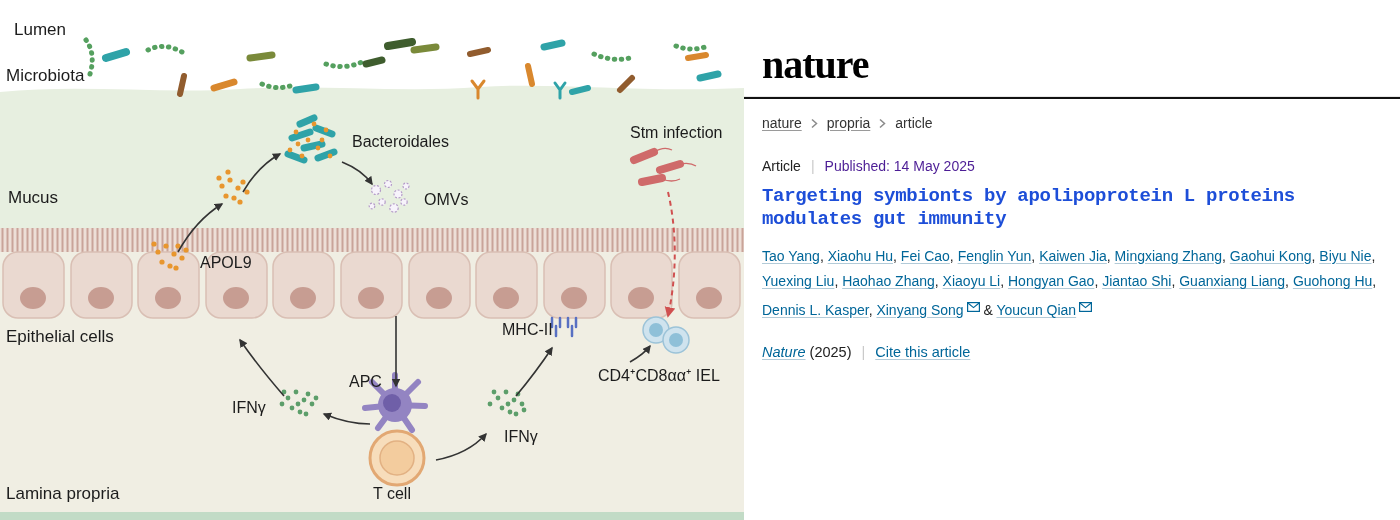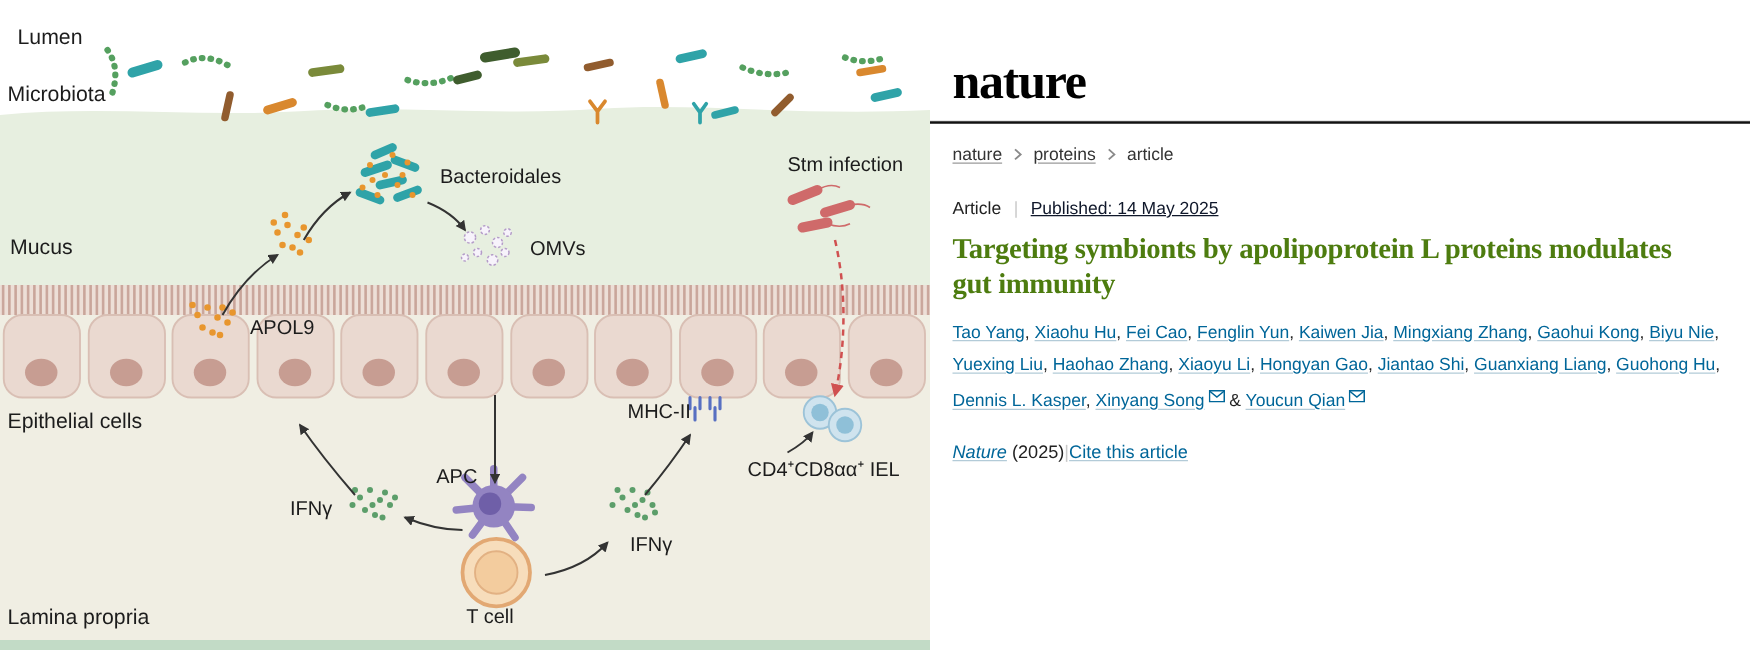--- a/index.html
+++ b/index.html
@@ -21,29 +21,29 @@
   .nav-item { display:flex; align-items:center; gap:7px; font-weight:700; font-size:14px; color:#000; cursor:pointer; }
   .header-rule { border-top:2px solid #121212; }
   .content { padding:16px 18px 0 18px; }
 
   .breadcrumb { display:flex; align-items:center; gap:9px; font-size:14px; color:#333; }
   .crumb-link { color:#333; text-decoration:underline; text-decoration-color:#9a9a9a; text-underline-offset:2px; cursor:pointer; }
   .crumb-current { color:#333; }
 
   .meta-row { margin-top:27px; font-size:14px; color:#222; display:flex; align-items:center; gap:10px; }
   .vbar { color:#c9c9c9; }
-  .published { color:#0f172a;text-decoration:underline; }
-
-  .title { margin:11px 0 0 0; font-family:Liberation Serif, serif; font-weight:700; font-size:23px; line-height:1.2; color:#4d7c0f; width:585px; letter-spacing:-0.3px; }
+  .published { color:#4c1d95; }
+
+  .title { margin:11px 0 0 0; font-family:Liberation Mono, monospace; font-weight:700; font-size:19px; line-height:1.2; color:#1d4ed8; width:585px; letter-spacing:-0.3px; }
 
   .authors { margin-top:13px; width:620px; font-size:14px; line-height:1.85; color:#222; }
   .author-link { color:#006699; text-decoration:underline; text-decoration-color:#b3cbd8; text-underline-offset:2px; cursor:pointer; }
   .env { margin-left:3px; vertical-align:3px; display:inline-block; }
 
-  .cite-row { margin-top:20px; font-size:14.5px; color:#222; display:flex; align-items:center; }
+  .cite-row { margin-top:20px; font-size:14.5px; color:#222; display:flex; align-items:center; gap:10px; }
   .journal-link { color:#006699; font-style:italic; text-decoration:underline; text-decoration-color:#b3cbd8; text-underline-offset:2px; cursor:pointer; }
   .cite-link, .metrics-link { color:#006699; text-decoration:underline; text-decoration-color:#b3cbd8; text-underline-offset:2px; cursor:pointer; }
   .metrics-row { margin-top:17px; font-size:14.5px; }
 </style>
 </head>
 <body>
 
 <div class="root">
 
   <div class="figure-panel">
@@ -300,21 +300,21 @@
     <div class="logo-rule"></div>
 
     <div class="header-rule"></div>
 
     <div class="content">
       <div class="breadcrumb">
         <span class="crumb-link">nature</span>
         <svg width="7" height="11">
             <path d="M1,1.5 L5.5,5.5 L1,9.5" stroke="#8a8a8a" stroke-width="1.5" fill="none"></path>
           </svg>
-        <span class="crumb-link">proteins</span>
+        <span class="crumb-link">propria</span>
         <svg width="7" height="11">
             <path d="M1,1.5 L5.5,5.5 L1,9.5" stroke="#8a8a8a" stroke-width="1.5" fill="none"></path>
           </svg>
         <span class="crumb-current">article</span>
       </div>
 
       <div class="meta-row">
         <span>Article</span>
         <span class="vbar">|</span>
         <span class="published">Published: 14 May 2025</span>

